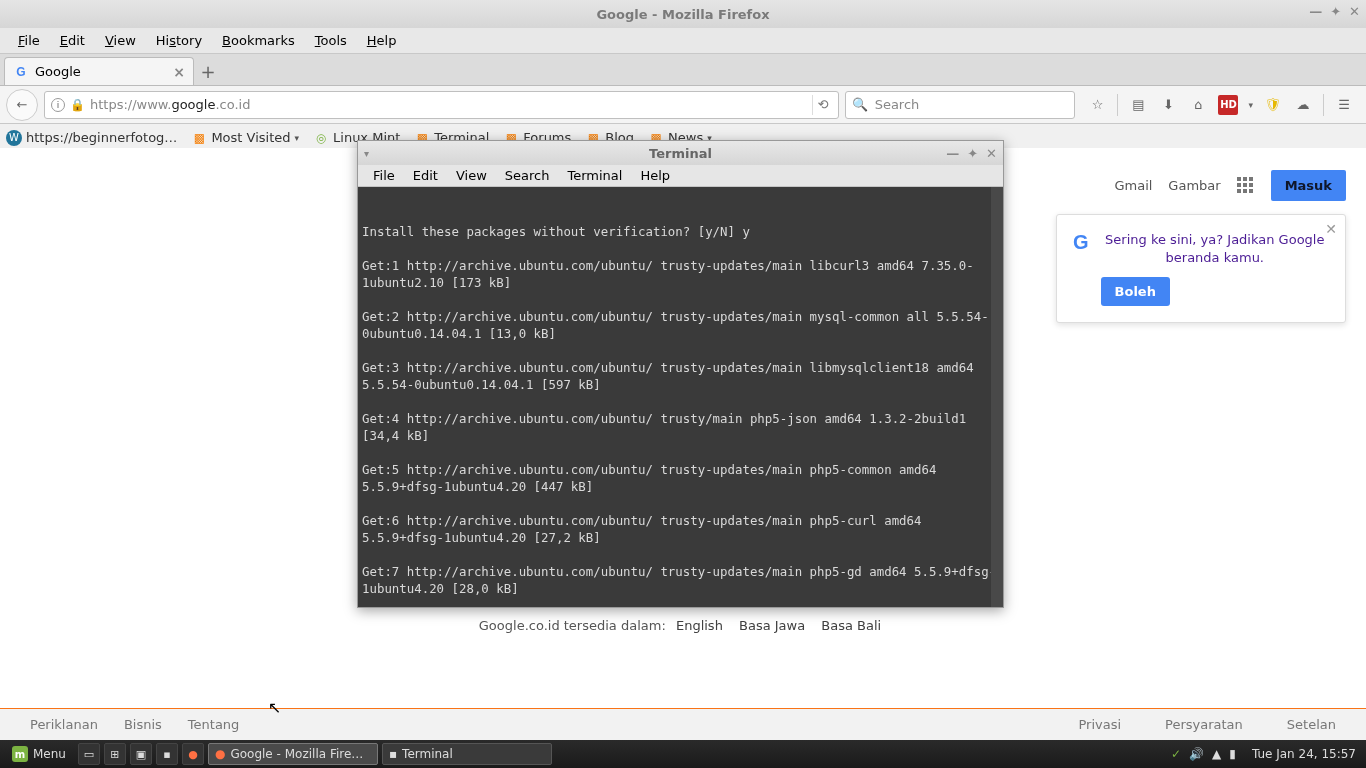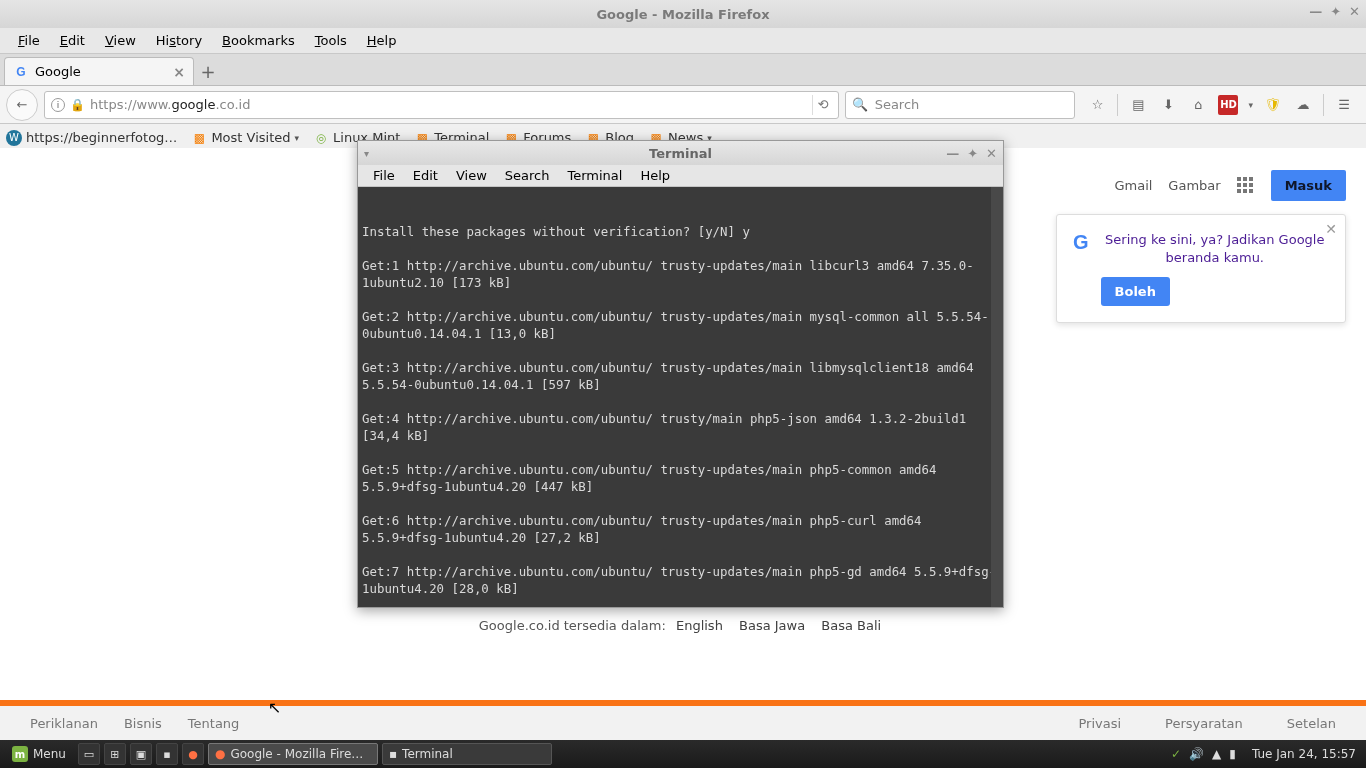--- a/index.html
+++ b/index.html
@@ -96,22 +96,22 @@
   box-shadow:0 2px 6px rgba(0,0,0,.12);
   display:flex; gap:12px;
 }
 .g-promo .close{position:absolute;top:6px;right:8px;color:#999;cursor:pointer;font-size:14px;}
 .g-promo .logo{font-family:Arial;font-weight:bold;font-size:20px;}
 .g-promo .txt{color:#4c1d95;line-height:1.4;text-align:center;}
 .g-promo-btn{margin-top:10px;background:#4285F4;color:#fff;padding:7px 14px;border-radius:3px;display:inline-block;cursor:pointer;font-weight:bold;}
 .g-langs { position:absolute; left:0;right:0; top:470px; text-align:center; color:#555;}
 .g-langs a{color:#404040;cursor:pointer;margin:0 6px;}
 .g-footer {
-  position:absolute;left:0;right:0;bottom:0;height:40px;background:#f2f2f2;
-  border-top:6px solid #f97316;display:flex;align-items:center;padding:0 30px;color:#777;
+  position:absolute;left:0;right:0;bottom:0;height:32px;background:#f2f2f2;
+  border-top:1px solid #f97316;display:flex;align-items:center;padding:0 30px;color:#777;
 }
 .g-footer .left{display:flex;gap:26px;}
 .g-footer .right{margin-left:auto;display:flex;gap:44px;}
 .g-footer span{cursor:pointer;}
 
 
 .term-window {
   position:absolute; left:357px; top:140px; width:647px; height:468px;
   background:#dedede; border:1px solid #999; box-shadow:0 3px 12px rgba(0,0,0,.35);
   display:flex; flex-direction:column;

